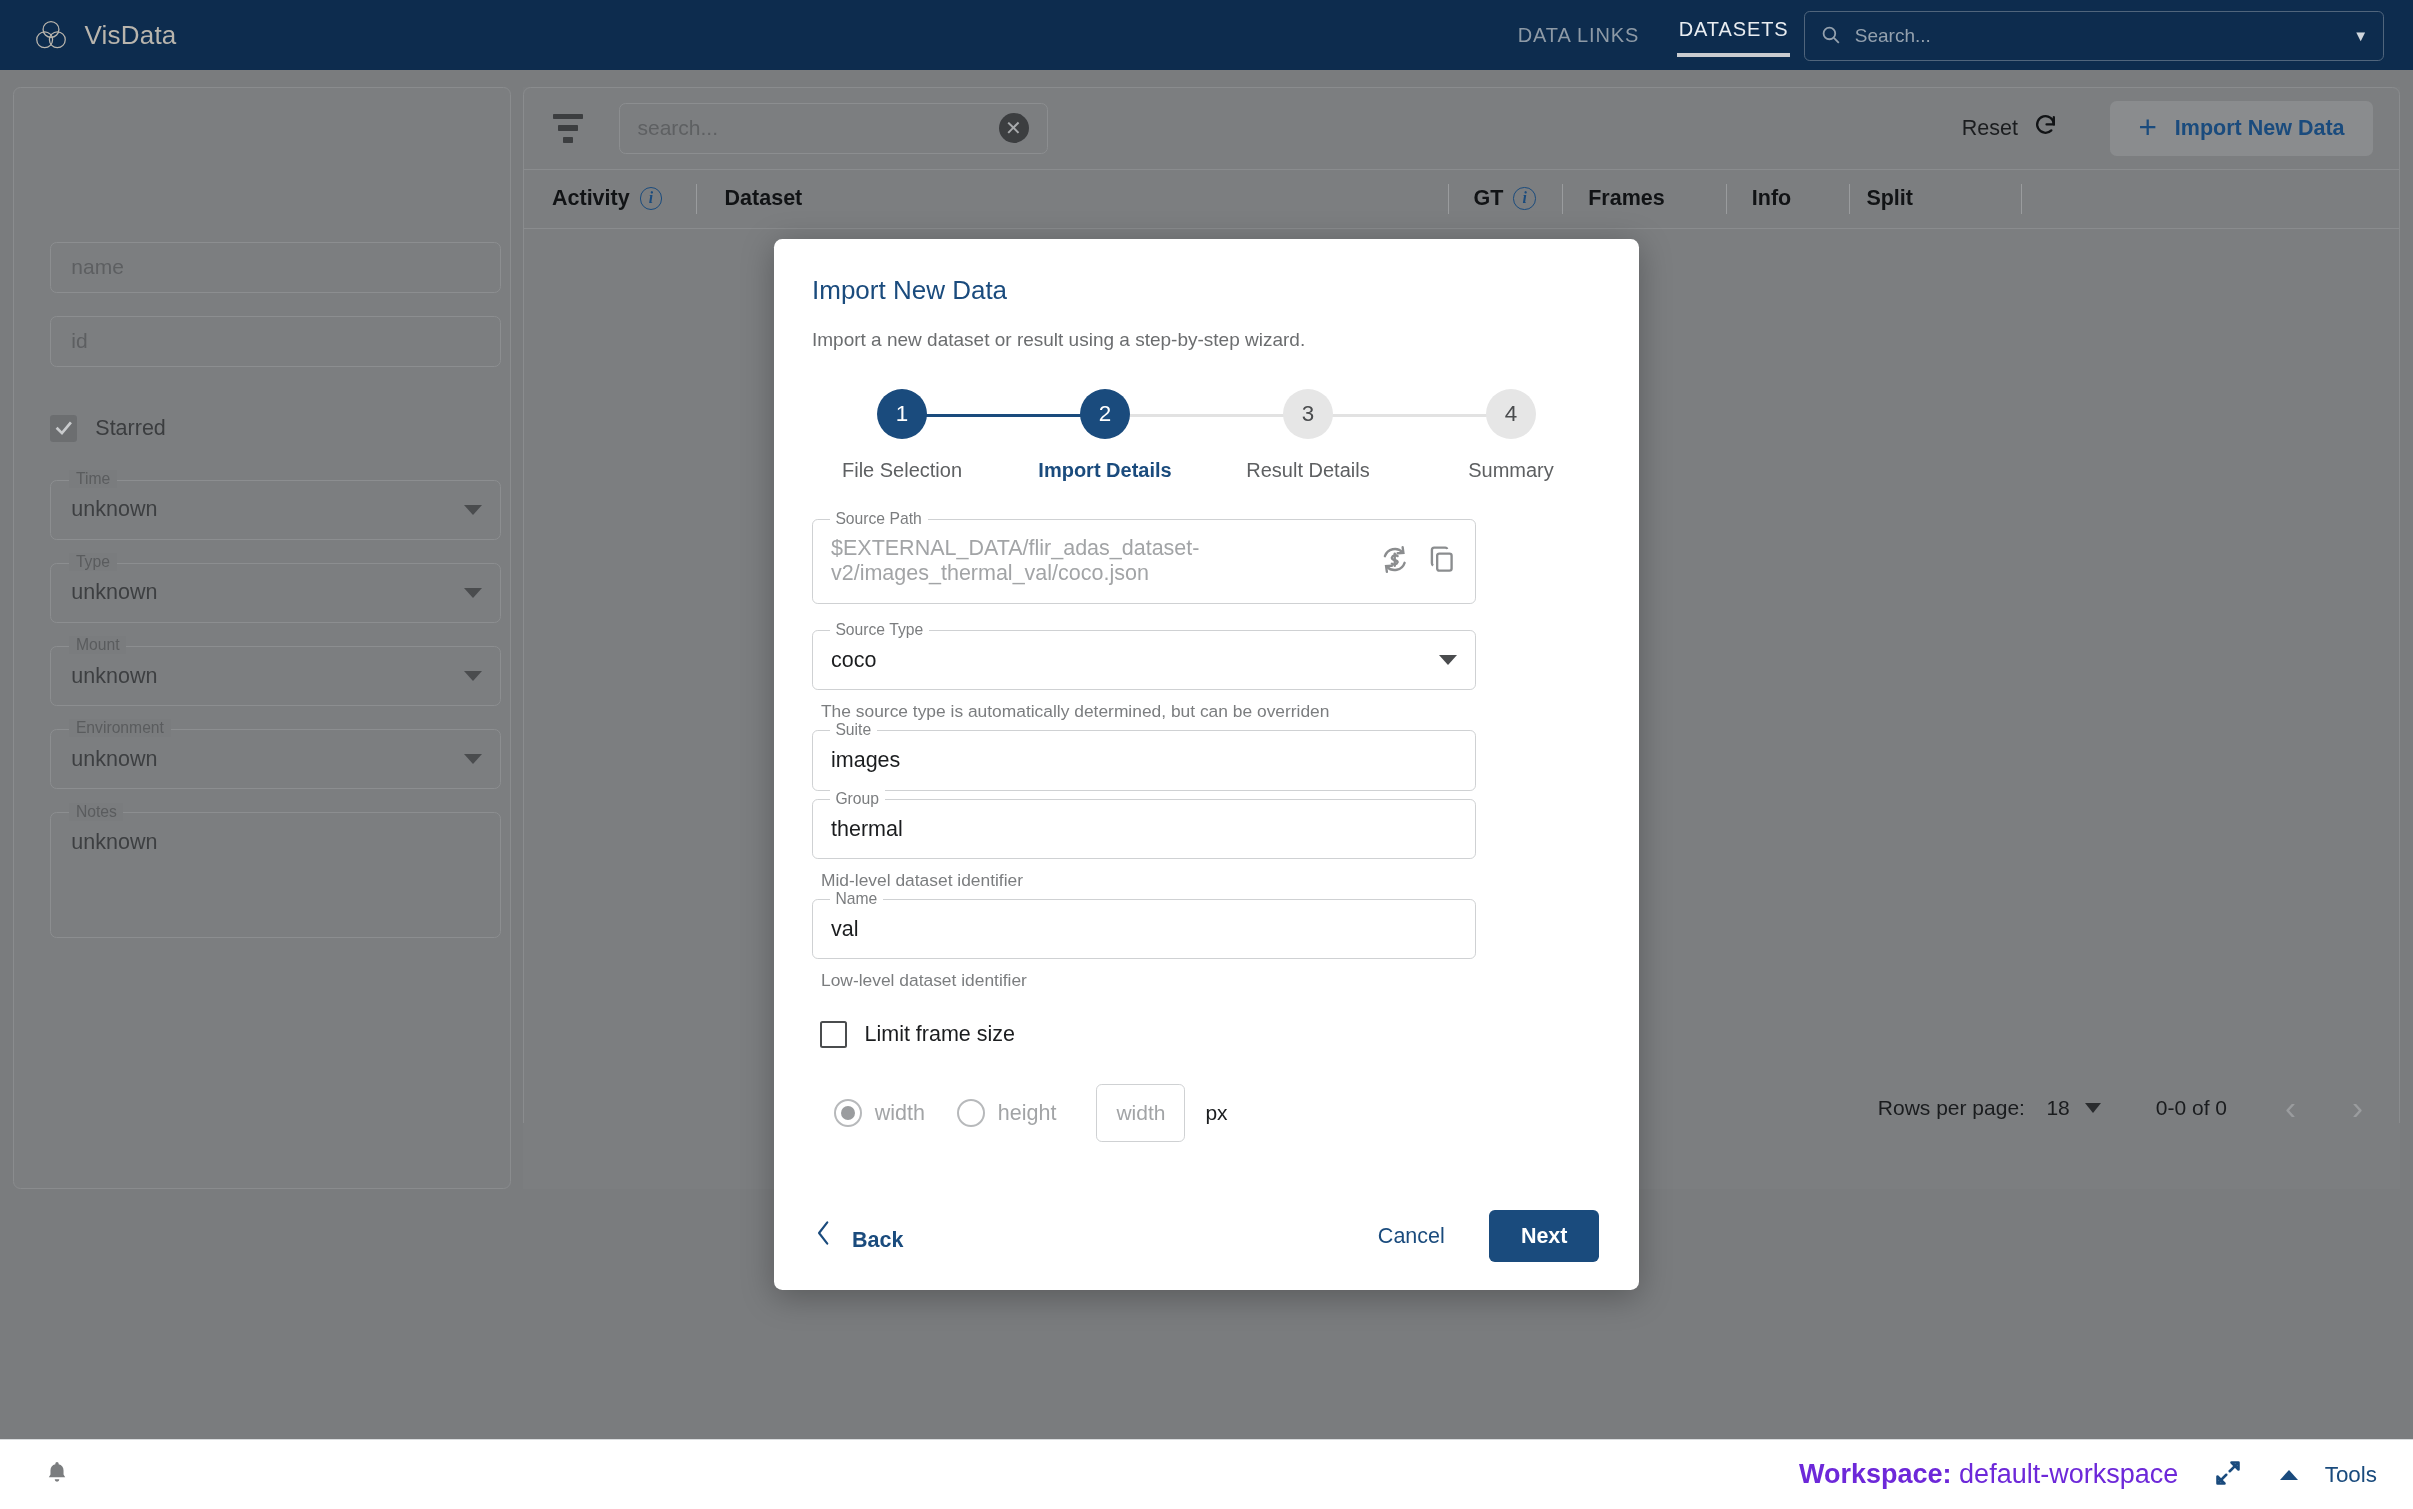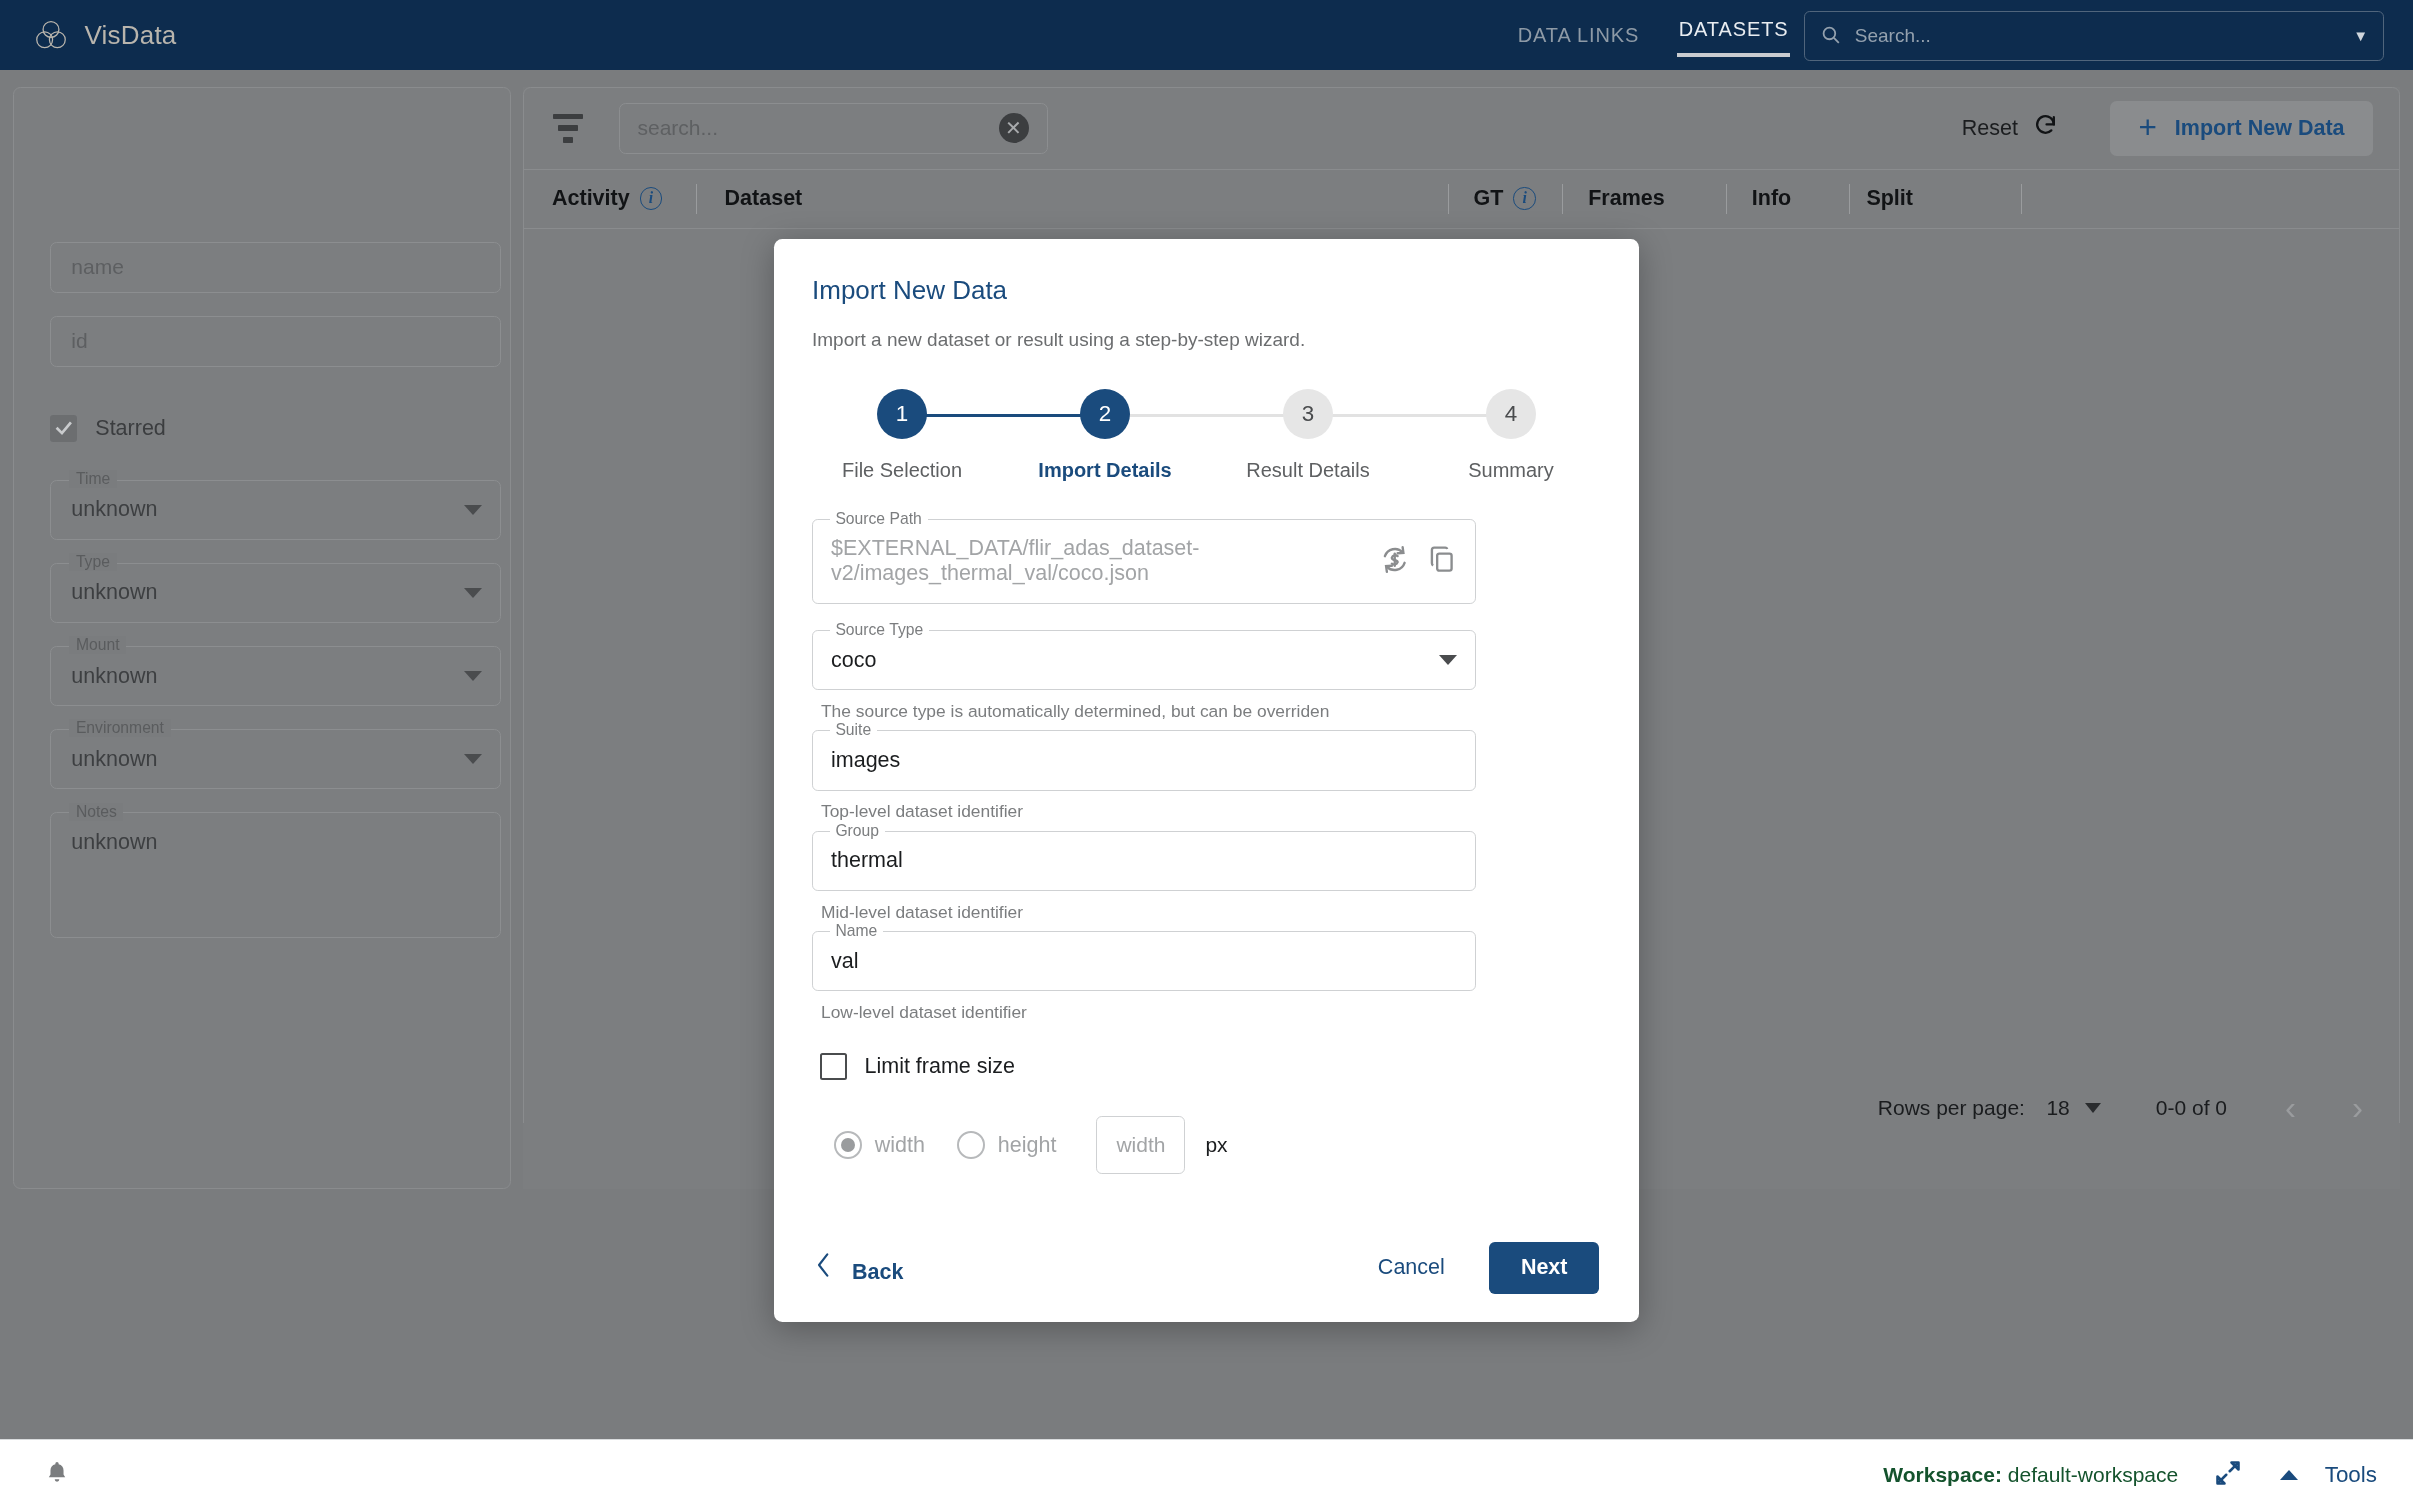--- a/index.html
+++ b/index.html
@@ -191,21 +191,21 @@
   .next-btn { background: #1a4b7d; color: #fff; font-size: 21.5px; font-weight: bold; padding: 13.3px 31.5px; border-radius: 5.8px; }
 
   
   .statusbar {
     position: absolute; left: 0; top: 1439px; width: 2413px; height: 70px;
     background: #fff; border-top: 0.8px solid #d9dbdd; display: flex; align-items: center;
   }
   .bell { margin-left: 43px; }
   .bell svg { width: 28px; height: 28px; }
   .status-right { margin-left: auto; display: flex; align-items: center; gap: 0; margin-right: 36px; }
-  .ws { font-size: 21px; color: #14532d; }
+  .ws { font-size: 27px; color: #6d28d9; }
   .ws b { font-weight: bold; }
   .expand-icon { margin-left: 36px; }
   .expand-icon svg { width: 28px; height: 28px; }
   .caret-up { margin-left: 38px; width: 0; height: 0; border-left: 9px solid transparent; border-right: 9px solid transparent; border-bottom: 10.8px solid #1a4b7d; }
   .tools { margin-left: 26.5px; font-size: 22.4px; color: #1a4b7d; }
 </style>
 </head>
 <body>
 
 <div id="root">
@@ -428,21 +428,20 @@
         <span class="legend">Source Type</span>
         <div class="val">coco</div>
         <span class="arrow-dn"></span>
       </div>
       <div class="helper">The source type is automatically determined, but can be overriden</div>
 
       <div class="ffield" style="margin-top:8.3px">
         <span class="legend">Suite</span>
         <div class="val">images</div>
       </div>
-      <div class="helper">Top-level dataset identifier</div>
 
       <div class="ffield" style="margin-top:8.3px">
         <span class="legend">Group</span>
         <div class="val">thermal</div>
       </div>
       <div class="helper">Mid-level dataset identifier</div>
 
       <div class="ffield" style="margin-top:8.3px">
         <span class="legend">Name</span>
         <div class="val">val</div>

